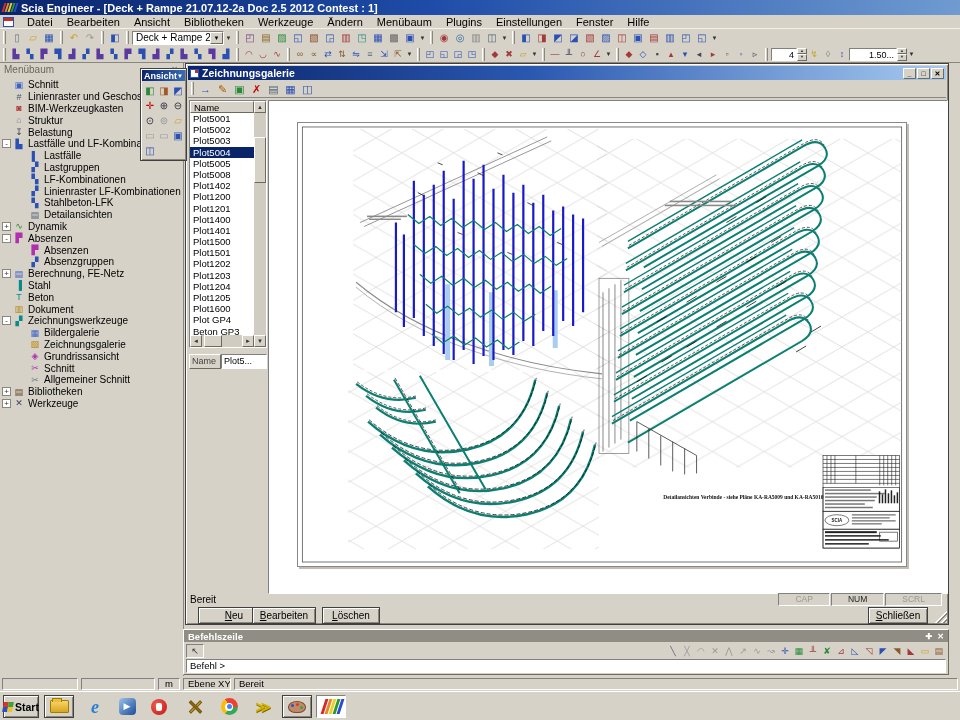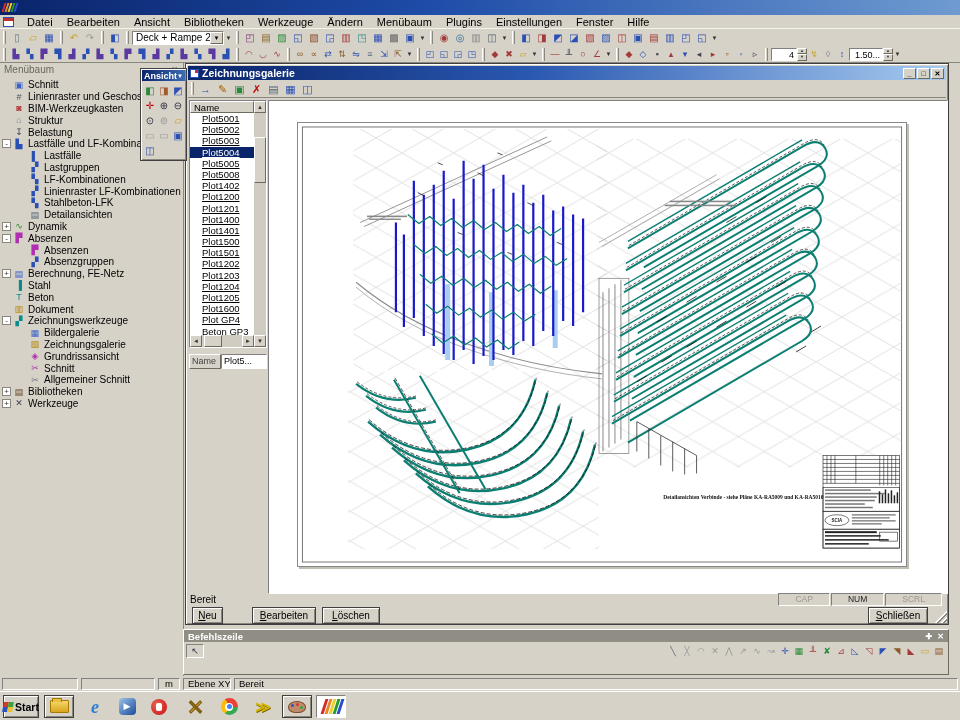--- a/index.html
+++ b/index.html
@@ -64,21 +64,21 @@
   .gicon::before { content:""; position:absolute; right:0; top:0; width:3px; height:3px; background:#c03030; }
   .winbtn { width:13px; height:11px; margin-left:1px; background:#d6d2c8; border:1px solid; border-color:#fff #6f6a5e #6f6a5e #fff; font-size:7px; line-height:10px; text-align:center; color:#000; font-weight:bold; }
   .wb-wrap { margin-left:auto; margin-right:2px; display:flex; }
   .gal-tb { position:absolute; left:2px; top:16px; right:2px; height:18px; display:flex; align-items:center; border-bottom:1px solid #8a877e; }
   .gal-tb .icn { width:17px; height:16px; line-height:16px; font-size:11px; }
 
   .listbox { position:absolute; left:3px; top:36px; width:78px; height:248px; background:#fff; border:1px solid; border-color:#808080 #fff #fff #808080; display:flex; }
   .lb-left { flex:1; display:flex; flex-direction:column; overflow:hidden; }
   .lb-head { height:12px; background:#d6d2c8; border:1px solid; border-color:#fff #6f6a5e #6f6a5e #fff; font-size:9.5px; padding-left:3px; flex:none; }
   .lb-rows { flex:1; overflow:hidden; }
-  .plot-row { height:11.2px; font-size:9.5px; padding-left:12px; white-space:nowrap; cursor:default;text-decoration:underline; }
+  .plot-row { height:11.2px; font-size:9.5px; padding-left:3px; white-space:nowrap; cursor:default; }
   .plot-row.selected { background:#0a246a; color:#fff; }
   .hscroll { height:12px; flex:none; display:flex; background:#d0ccc2; }
   .sb-btn { width:12px; height:12px; background:#d6d2c8; border:1px solid; border-color:#fff #6f6a5e #6f6a5e #fff; font-size:6px; line-height:10px; text-align:center; color:#333; flex:none; }
   .hthumb { width:18px; height:12px; background:#d6d2c8; border:1px solid; border-color:#fff #6f6a5e #6f6a5e #fff; margin-left:2px; }
   .vscroll { width:12px; flex:none; display:flex; flex-direction:column; background:#d0ccc2; }
   .vthumb { height:46px; width:12px; background:#d6d2c8; border:1px solid; border-color:#fff #6f6a5e #6f6a5e #fff; margin-top:24px; }
   .vspace { flex:1; }
 
   .props { position:absolute; left:3px; top:290px; width:78px; height:15px; display:flex; }
   .props .pk { width:32px; background:#d6d2c8; border:1px solid; border-color:#fff #6f6a5e #6f6a5e #fff; font-size:9px; padding-left:2px; line-height:13px; color:#444; }
@@ -143,20 +143,21 @@
 <body>
 
 <div class="abs titlebar">
   <span class="fan">
       <i></i>
       <i></i>
       <i></i>
       <i></i>
       <i></i>
     </span>
+  <span class="txt">Scia Engineer - [Deck + Rampe 21.07.12-2a Doc  2.5  2012 Contest : 1]</span>
 </div>
 
 <div class="abs menubar">
   <span class="doc-icon"></span>
   <span data-repeat="menubar.items">
       <span class="menu-item">Datei</span>
       <span class="menu-item">Bearbeiten</span>
       <span class="menu-item">Ansicht</span>
       <span class="menu-item">Bibliotheken</span>
       <span class="menu-item">Werkzeuge</span>
@@ -309,21 +310,21 @@
   <span class="spinval">4</span>
   <span class="spin">
       <b>▲</b>
       <b>▼</b>
     </span>
   <span data-repeat="toolbars.row2_g8">
       <span class="icn icn-sm" style="color: rgb(201, 162, 39);">↯</span>
       <span class="icn icn-sm" style="color: rgb(136, 136, 136);">◊</span>
       <span class="icn icn-sm" style="color: rgb(43, 80, 180);">↕</span>
     </span>
-  <span class="spinval" style="width:34px">1.50...</span>
+  <span class="spinval" style="width:48px">1.50...</span>
   <span class="spin">
       <b>▲</b>
       <b>▼</b>
     </span>
   <span class="caret">▼</span>
 </div>
 
 <div class="abs tree-panel">
   <div class="tree-head">
     <span>Menübaum</span>
@@ -723,21 +724,21 @@
   </div>
 
   <div class="gal-status">Bereit</div>
   <div class="keylocks" data-repeat="gallery.keylocks">
 
   <span style="color: rgb(154, 152, 144);">CAP</span>
       <span style="color: rgb(34, 34, 34);">NUM</span>
       <span style="color: rgb(154, 152, 144);">SCRL</span>
     </div>
   <div class="gal-btns">
-    <div class="gbtn" style="left:6px;width:31px">
+    <div class="gbtn" style="left:12px;width:72px">
         <span>Neu</span>
       </div>
     <div class="gbtn" style="left:66px;width:64px">
         <span>Bearbeiten</span>
       </div>
     <div class="gbtn" style="left:136px;width:58px">
         <span>Löschen</span>
       </div>
     <div class="gbtn" style="right:20px;width:60px">
         <span>Schließen</span>
@@ -773,20 +774,21 @@
         <span class="icn" style="color: rgb(163, 58, 58);">⊿</span>
         <span class="icn" style="color: rgb(43, 80, 180);">◺</span>
         <span class="icn" style="color: rgb(163, 58, 58);">◹</span>
         <span class="icn" style="color: rgb(43, 80, 180);">◤</span>
         <span class="icn" style="color: rgb(138, 90, 42);">◥</span>
         <span class="icn" style="color: rgb(163, 58, 58);">◣</span>
         <span class="icn" style="color: rgb(201, 162, 39);">▭</span>
         <span class="icn" style="color: rgb(138, 90, 42);">▤</span>
       </span>
   </div>
+  <div class="cmd-input">Befehl &gt;</div>
 </div>
 
 <div class="abs statusbar">
   <span class="scell" style="width:76px"></span>
   <span class="scell" style="width:74px"></span>
   <span class="scell" style="width:22px;text-align:center">m</span>
   <span class="scell" style="width:48px">Ebene XY</span>
   <span class="scell" style="flex:1">Bereit</span>
 </div>
 

